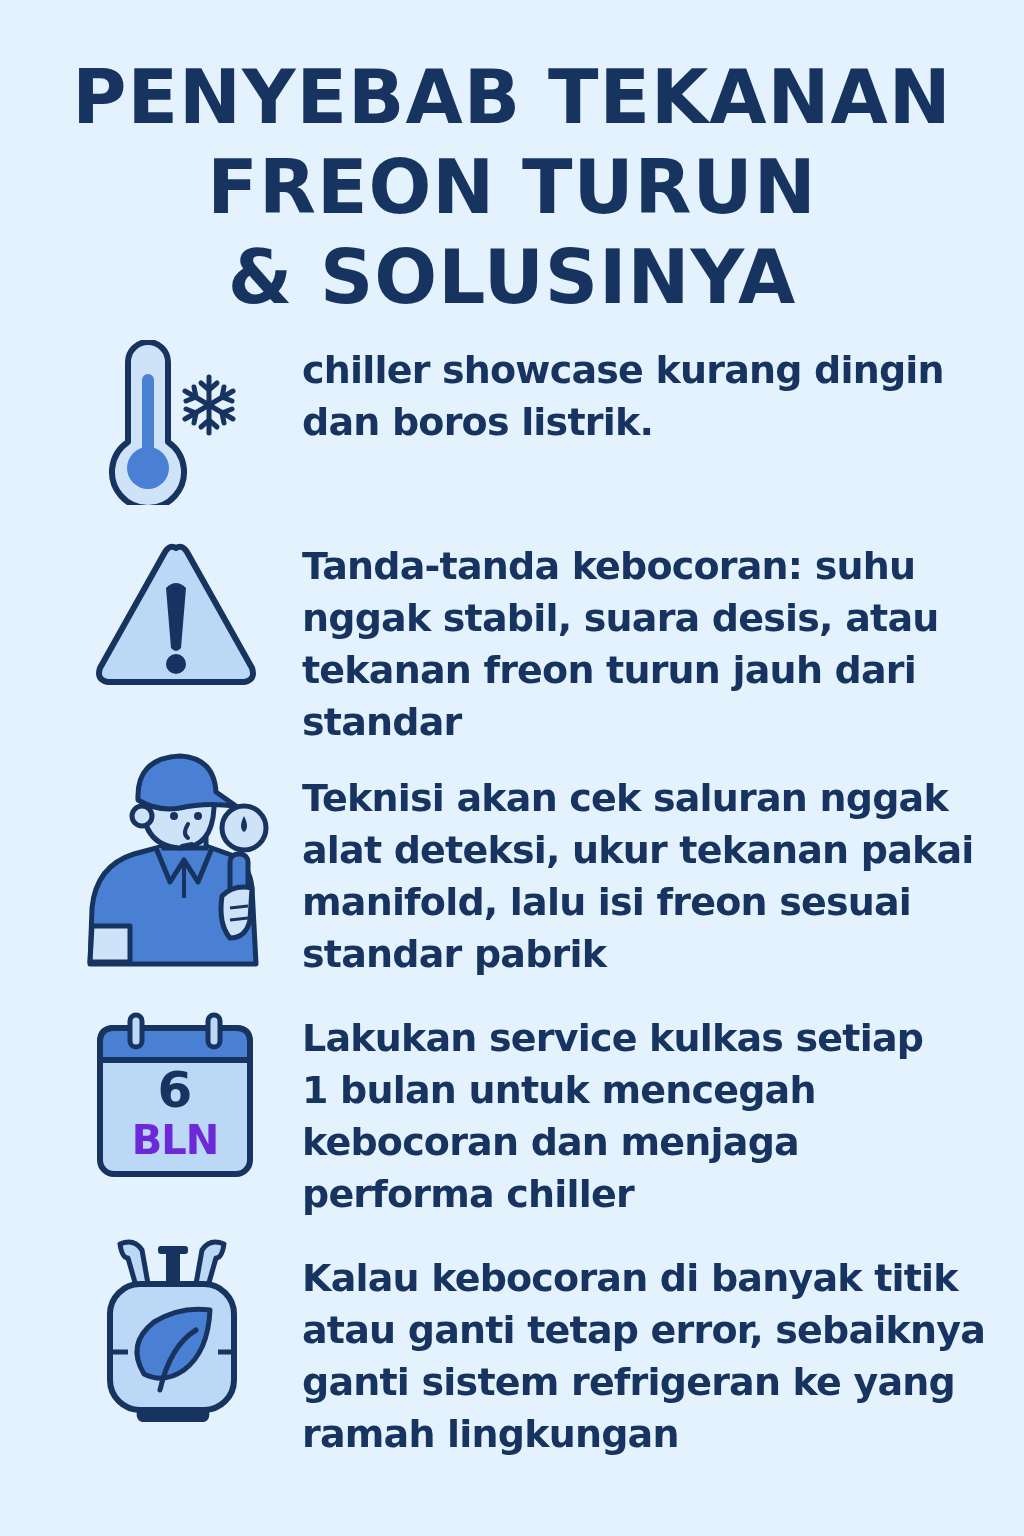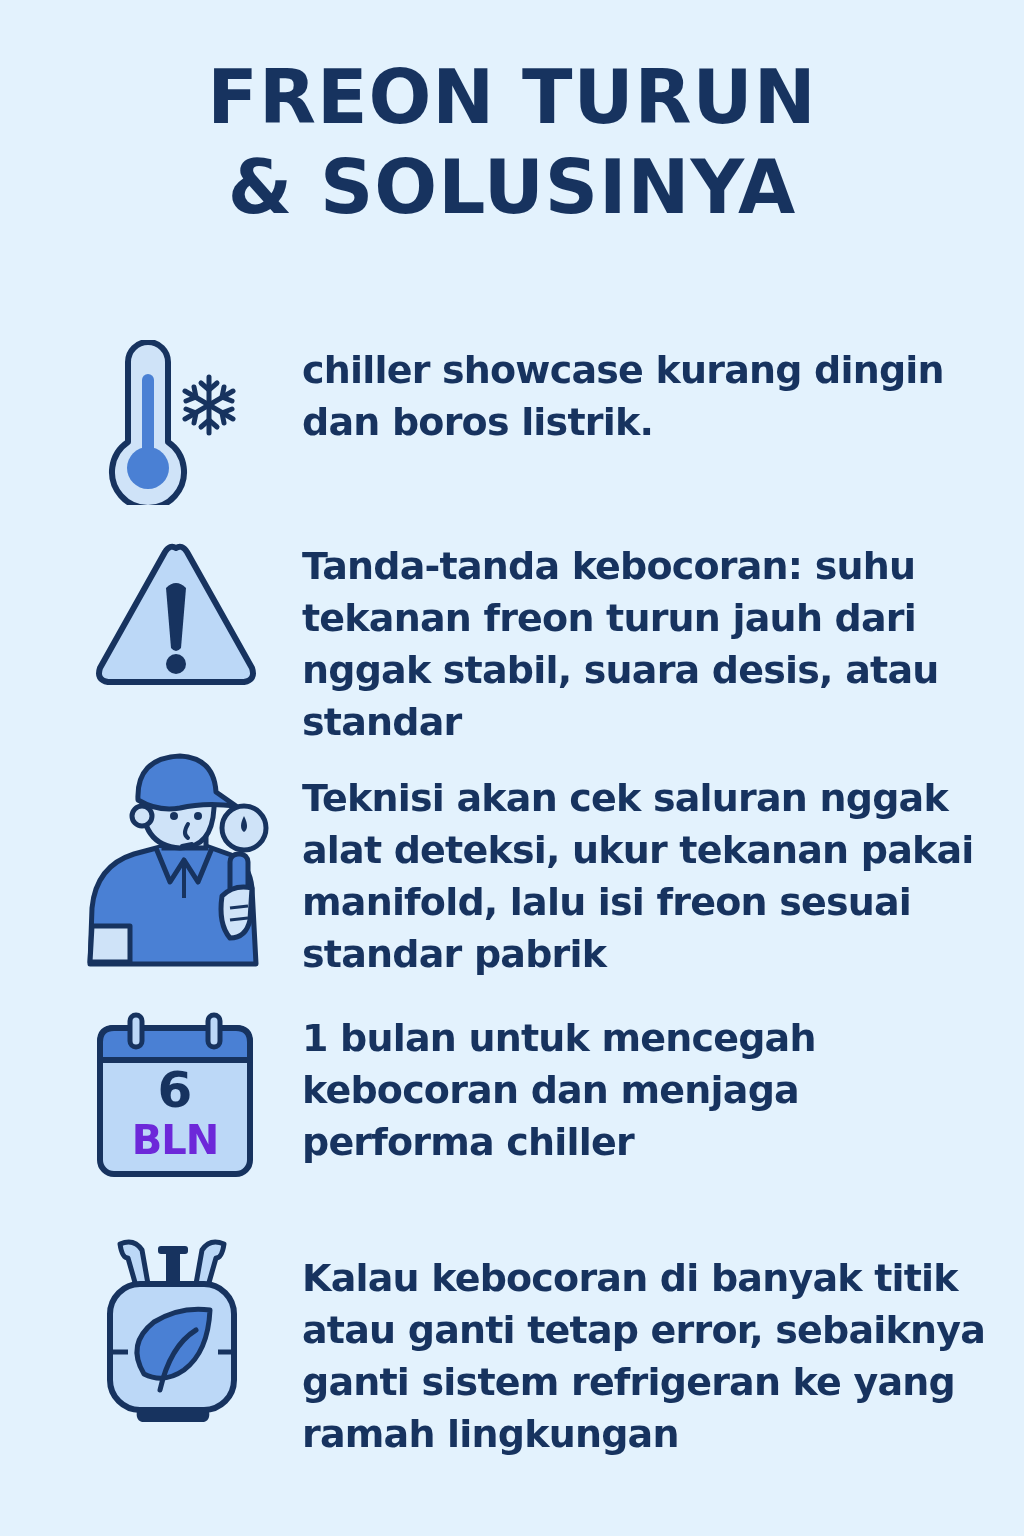--- a/index.html
+++ b/index.html
@@ -48,20 +48,21 @@
     line-height: 52px;
     letter-spacing: -0.8px;
     color: #17335f;
   }
   .text span { display: block; white-space: nowrap; }
 </style>
 </head>
 <body>
 
 <h1 class="title" style="margin:0;">
+  <span>PENYEBAB TEKANAN</span>
   <span>FREON TURUN</span>
   <span>&amp; SOLUSINYA</span>
 </h1>
 
 <div class="row" style="top:340px;">
   <div class="icon" style="left:106px; top:0px;">
     <svg width="140" height="165" viewBox="0 0 140 165">
 
       <path d="M22 22 a20 20 0 0 1 40 0 v80 a36 36 0 1 1 -40 0 z" fill="#cfe3f8" stroke="#17335f" stroke-width="6" stroke-linejoin="round"></path>
 
@@ -91,22 +92,22 @@
 <div class="row" style="top:540px;">
   <div class="icon" style="left:92px; top:0px;">
     <svg width="168" height="150" viewBox="0 0 168 150">
       <path d="M84 8 Q90 4 95 12 L160 128 Q164 140 152 142 L16 142 Q4 140 8 128 L73 12 Q78 4 84 8 z" fill="#bcd8f7" stroke="#17335f" stroke-width="6" stroke-linejoin="round"></path>
       <path d="M74 48 Q84 38 94 48 L89 108 Q84 114 79 108 z" fill="#17335f"></path>
       <circle cx="84" cy="124" r="10" fill="#17335f"></circle>
     </svg>
   </div>
   <div class="text" style="top:0px;">
     <span>Tanda-tanda kebocoran: suhu</span>
+    <span>nggak stabil, suara desis, atau</span>
     <span>tekanan freon turun jauh dari</span>
-    <span>nggak stabil, suara desis, atau</span>
     <span>standar</span>
   </div>
 </div>
 
 <div class="row" style="top:748px;">
   <div class="icon" style="left:84px; top:0px;">
     <svg width="190" height="224" viewBox="0 0 190 224">
 
       <path d="M6 216 L8 160 Q12 118 50 106 L80 98 L122 98 L150 108 Q166 118 168 140 L172 216 z" fill="#4a80d4" stroke="#17335f" stroke-width="5" stroke-linejoin="round"></path>
 
@@ -153,20 +154,21 @@
     <svg width="158" height="166" viewBox="0 0 158 166" style="position:absolute; left:0; top:0;">
       <rect x="4" y="16" width="150" height="146" rx="14" fill="#bcd8f7" stroke="#17335f" stroke-width="6"></rect>
       <path d="M4 30 Q4 16 18 16 L140 16 Q154 16 154 30 L154 48 L4 48 z" fill="#4a80d4" stroke="#17335f" stroke-width="6" stroke-linejoin="round"></path>
       <rect x="34" y="3" width="12" height="32" rx="6" fill="#bcd8f7" stroke="#17335f" stroke-width="5"></rect>
       <rect x="112" y="3" width="12" height="32" rx="6" fill="#bcd8f7" stroke="#17335f" stroke-width="5"></rect>
     </svg>
     <div style="position:absolute; left:0; top:52px; width:158px; text-align:center; font-family:'DejaVu Sans', sans-serif; font-weight:bold; font-size:50px; line-height:52px; color:#17335f;">6</div>
     <div style="position:absolute; left:0; top:106px; width:158px; text-align:center; font-family:'DejaVu Sans', sans-serif; font-weight:bold; font-size:40px; line-height:44px; color:#6d28d9; letter-spacing:-1px;">BLN</div>
   </div>
   <div class="text" style="top:0px;">
+    <span>Lakukan service kulkas setiap</span>
     <span>1 bulan untuk mencegah</span>
     <span>kebocoran dan menjaga</span>
     <span>performa chiller</span>
   </div>
 </div>
 
 <div class="row" style="top:1234px;">
   <div class="icon" style="left:104px; top:0px;">
     <svg width="140" height="190" viewBox="0 0 140 190">
 

